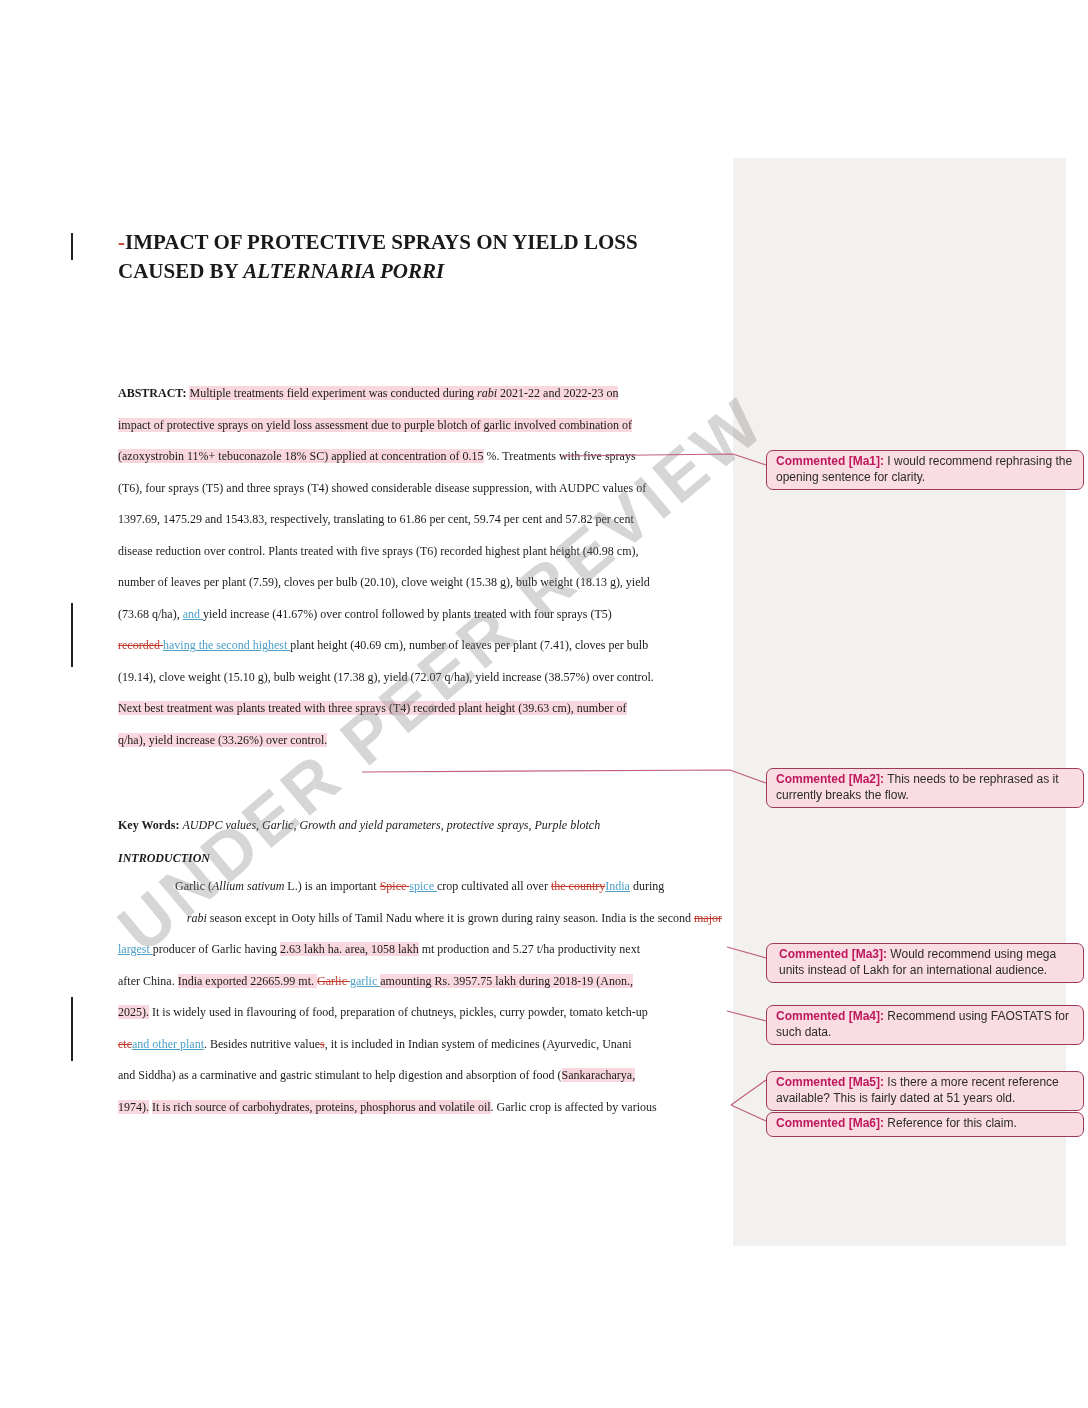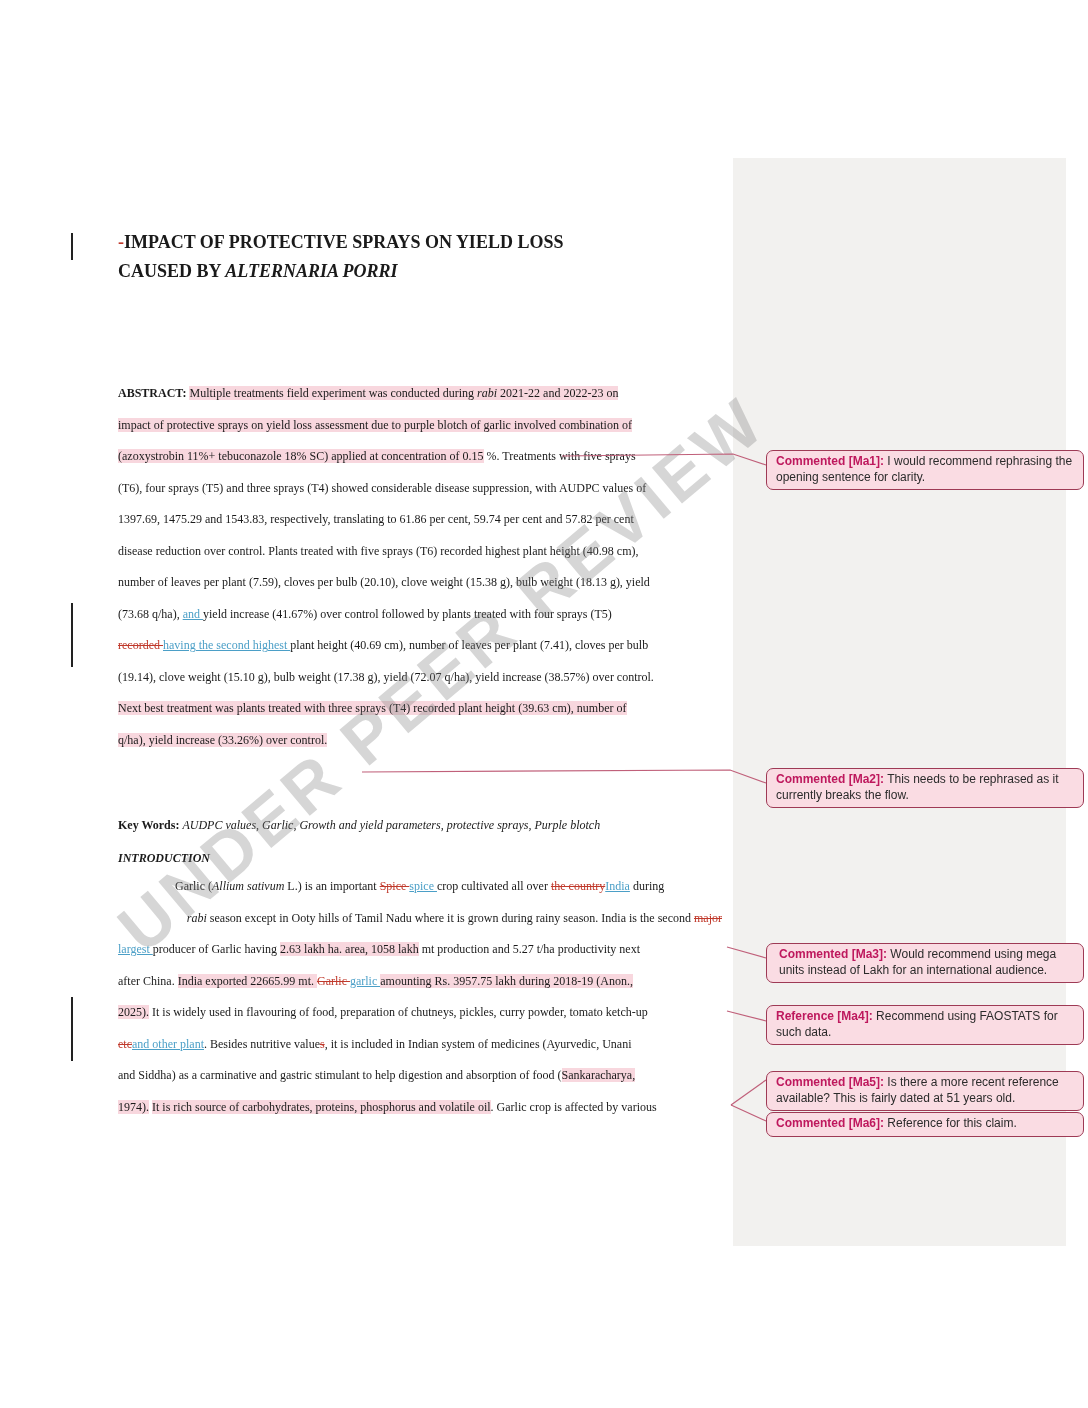--- a/index.html
+++ b/index.html
@@ -10,21 +10,21 @@
   .panel{position:absolute;left:733px;top:158px;width:333px;height:1088px;background:#f2f1ef;z-index:1;}
 
   
   .watermark{position:absolute;left:128px;top:898px;transform:rotate(-40deg);transform-origin:0 50%;
              font-family:"Liberation Sans",sans-serif;font-weight:bold;font-size:68px;letter-spacing:5px;
              color:rgba(128,128,128,0.32);white-space:nowrap;z-index:3;pointer-events:none;}
 
   
   .col{position:absolute;left:118px;width:604px;z-index:2;}
   .title{top:228px;font-weight:bold;font-size:21.5px;}
-  .title .jline{height:28.5px;line-height:28.5px;font-size:18px;}
+  .title .jline{height:28.5px;line-height:28.5px;font-size:21px;}
   .jline{height:31.55px;line-height:31.55px;white-space:nowrap;font-size:12px;}
   .heading .jline{font-size:12px;font-weight:bold;font-style:italic;}
   .kw{top:810px;}
   .ih{top:843px;}
   .abstract{top:378px;}
   .intro{top:871px;}
   .indent{padding-left:57px;}
 
   
   .h{background:#f8d7de;}
@@ -99,18 +99,18 @@
     <polyline points="727,947 766,958" fill="none" stroke="#c0607a" stroke-width="1.2"></polyline>
     <polyline points="727,1011 766,1021" fill="none" stroke="#c0607a" stroke-width="1.2"></polyline>
     <polyline points="731,1105 766,1080" fill="none" stroke="#c0607a" stroke-width="1.2"></polyline>
     <polyline points="731,1105 766,1121" fill="none" stroke="#c0607a" stroke-width="1.2"></polyline>
   </svg>
 
   <div id="comments-layer">
       <div class="comment" style="top: 450px;"><span class="clabel">Commented [Ma1]:</span><span> I would recommend rephrasing the opening sentence for clarity.</span></div>
       <div class="comment" style="top: 768px;"><span class="clabel">Commented [Ma2]:</span><span> This needs to be rephrased as it currently breaks the flow.</span></div>
       <div class="comment" style="top: 943px; padding-left: 12px;"><span class="clabel">Commented [Ma3]:</span><span> Would recommend using mega units instead of Lakh for an international audience.</span></div>
-      <div class="comment" style="top: 1005px;"><span class="clabel">Reference [Ma4]:</span><span> Recommend using FAOSTATS for such data.</span></div>
+      <div class="comment" style="top: 1005px;"><span class="clabel">Commented [Ma4]:</span><span> Recommend using FAOSTATS for such data.</span></div>
       <div class="comment" style="top: 1071px;"><span class="clabel">Commented [Ma5]:</span><span> Is there a more recent reference available? This is fairly dated at 51 years old.</span></div>
       <div class="comment" style="top: 1112px;"><span class="clabel">Commented [Ma6]:</span><span> Reference for this claim.</span></div>
     </div>
 
 </div>
 
 </body></html>

